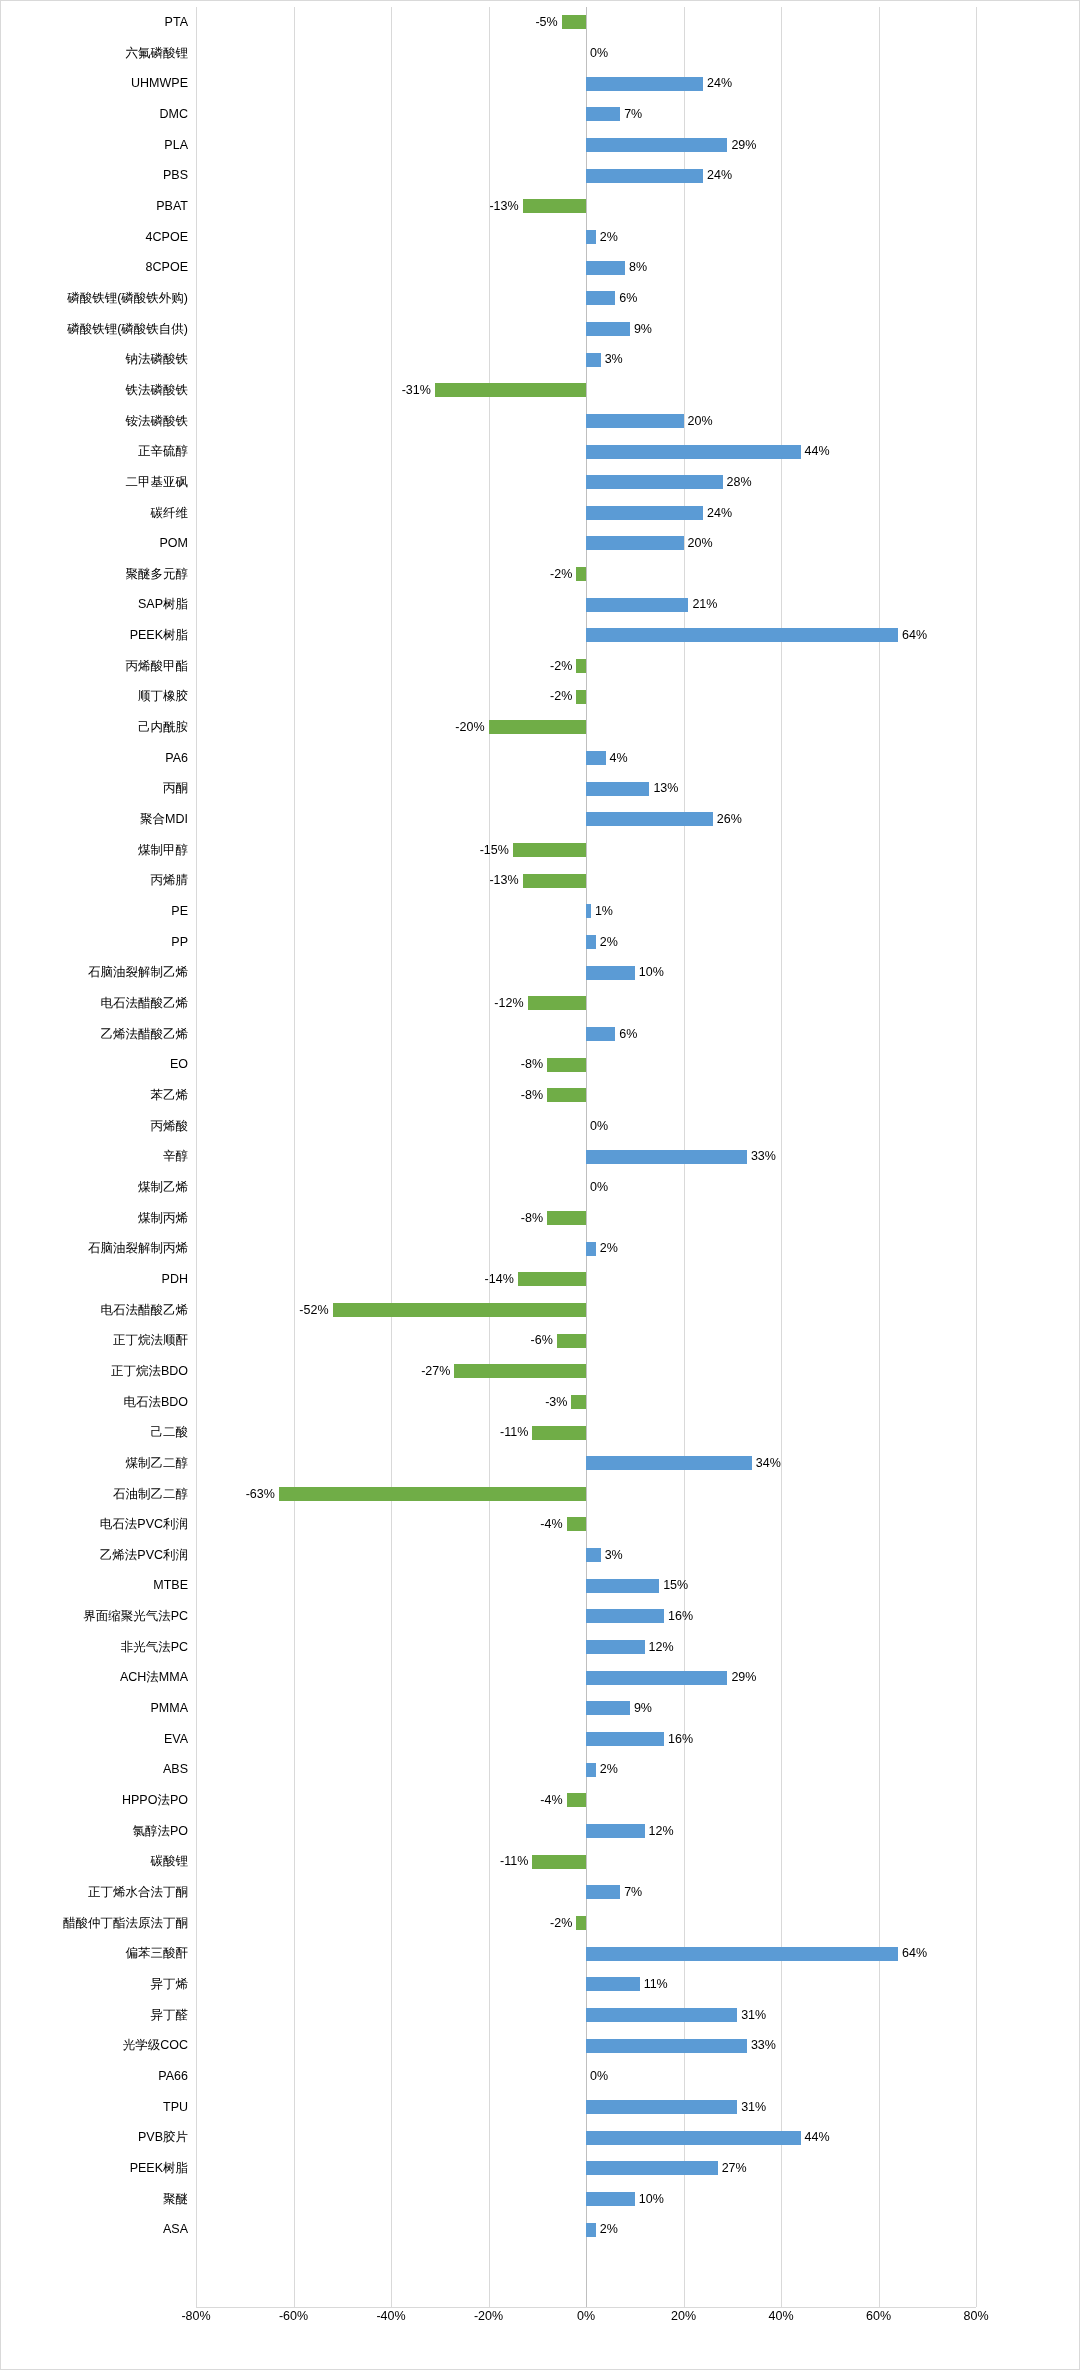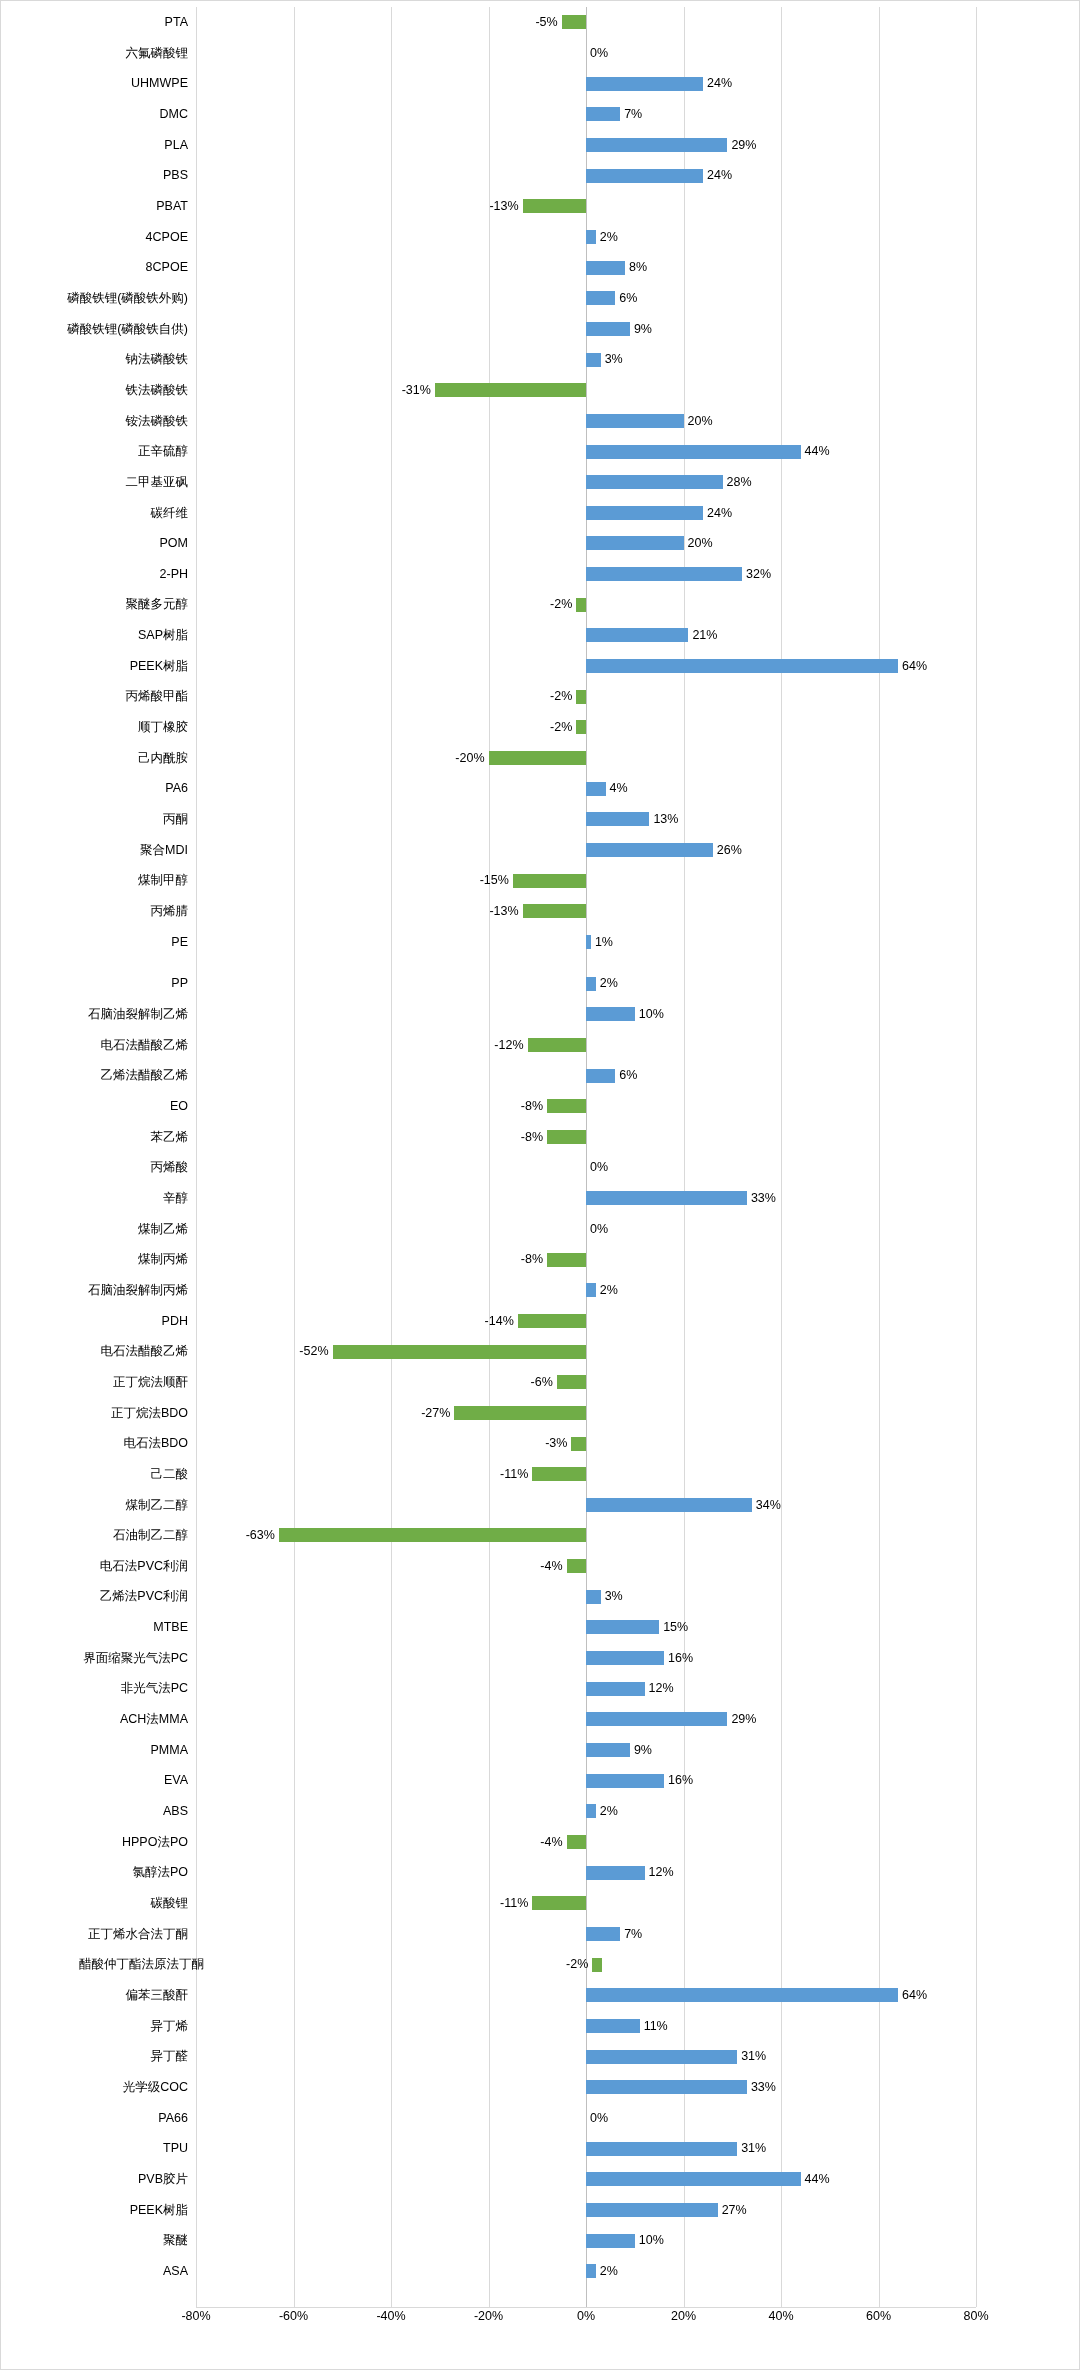--- a/index.html
+++ b/index.html
@@ -206,25 +206,20 @@
           <div class="cat-label" style="line-height: 30.6667px;">碳纤维</div>
           <div class="bar pos" style="left: 390px; width: 117px; top: 8.33333px;"></div>
           <div class="val-label" style="line-height: 30.6667px; left: 511px;">24%</div>
         </div>
         <div class="row" style="height: 30.6667px;">
           <div class="cat-label" style="line-height: 30.6667px;">POM</div>
           <div class="bar pos" style="left: 390px; width: 97.5px; top: 8.33333px;"></div>
           <div class="val-label" style="line-height: 30.6667px; left: 491.5px;">20%</div>
         </div>
         <div class="row" style="height: 30.6667px;">
-          <div class="cat-label" style="line-height: 30.6667px;">2-PH</div>
-          <div class="bar pos" style="left: 390px; width: 156px; top: 8.33333px;"></div>
-          <div class="val-label" style="line-height: 30.6667px; left: 550px;">32%</div>
-        </div>
-        <div class="row" style="height: 30.6667px;">
           <div class="cat-label" style="line-height: 30.6667px;">聚醚多元醇</div>
           <div class="bar neg" style="left: 380.25px; width: 9.75px; top: 8.33333px;"></div>
           <div class="val-label" style="line-height: 30.6667px; right: 403.75px;">-2%</div>
         </div>
         <div class="row" style="height: 30.6667px;">
           <div class="cat-label" style="line-height: 30.6667px;">SAP树脂</div>
           <div class="bar pos" style="left: 390px; width: 102.375px; top: 8.33333px;"></div>
           <div class="val-label" style="line-height: 30.6667px; left: 496.375px;">21%</div>
         </div>
         <div class="row" style="height: 30.6667px;">
@@ -270,21 +265,21 @@
         <div class="row" style="height: 30.6667px;">
           <div class="cat-label" style="line-height: 30.6667px;">丙烯腈</div>
           <div class="bar neg" style="left: 326.625px; width: 63.375px; top: 8.33333px;"></div>
           <div class="val-label" style="line-height: 30.6667px; right: 457.375px;">-13%</div>
         </div>
         <div class="row" style="height: 30.6667px;">
           <div class="cat-label" style="line-height: 30.6667px;">PE</div>
           <div class="bar pos" style="left: 390px; width: 4.875px; top: 8.33333px;"></div>
           <div class="val-label" style="line-height: 30.6667px; left: 398.875px;">1%</div>
         </div>
-        <div class="row" style="height: 30.6667px; margin-top: 11px;">
+        <div class="row" style="height: 30.6667px;">
           <div class="cat-label" style="line-height: 30.6667px;">PP</div>
           <div class="bar pos" style="left: 390px; width: 9.75px; top: 8.33333px;"></div>
           <div class="val-label" style="line-height: 30.6667px; left: 403.75px;">2%</div>
         </div>
         <div class="row" style="height: 30.6667px;">
           <div class="cat-label" style="line-height: 30.6667px;">石脑油裂解制乙烯</div>
           <div class="bar pos" style="left: 390px; width: 48.75px; top: 8.33333px;"></div>
           <div class="val-label" style="line-height: 30.6667px; left: 442.75px;">10%</div>
         </div>
         <div class="row" style="height: 30.6667px;">
@@ -430,21 +425,21 @@
         <div class="row" style="height: 30.6667px;">
           <div class="cat-label" style="line-height: 30.6667px;">碳酸锂</div>
           <div class="bar neg" style="left: 336.375px; width: 53.625px; top: 8.33333px;"></div>
           <div class="val-label" style="line-height: 30.6667px; right: 447.625px;">-11%</div>
         </div>
         <div class="row" style="height: 30.6667px;">
           <div class="cat-label" style="line-height: 30.6667px;">正丁烯水合法丁酮</div>
           <div class="bar pos" style="left: 390px; width: 34.125px; top: 8.33333px;"></div>
           <div class="val-label" style="line-height: 30.6667px; left: 428.125px;">7%</div>
         </div>
-        <div class="row" style="height: 30.6667px; margin-left: 16px;">
+        <div class="row" style="height: 30.6667px;">
           <div class="cat-label" style="line-height: 30.6667px;">醋酸仲丁酯法原法丁酮</div>
           <div class="bar neg" style="left: 380.25px; width: 9.75px; top: 8.33333px;"></div>
           <div class="val-label" style="line-height: 30.6667px; right: 403.75px;">-2%</div>
         </div>
         <div class="row" style="height: 30.6667px;">
           <div class="cat-label" style="line-height: 30.6667px;">偏苯三酸酐</div>
           <div class="bar pos" style="left: 390px; width: 312px; top: 8.33333px;"></div>
           <div class="val-label" style="line-height: 30.6667px; left: 706px;">64%</div>
         </div>
         <div class="row" style="height: 30.6667px;">

